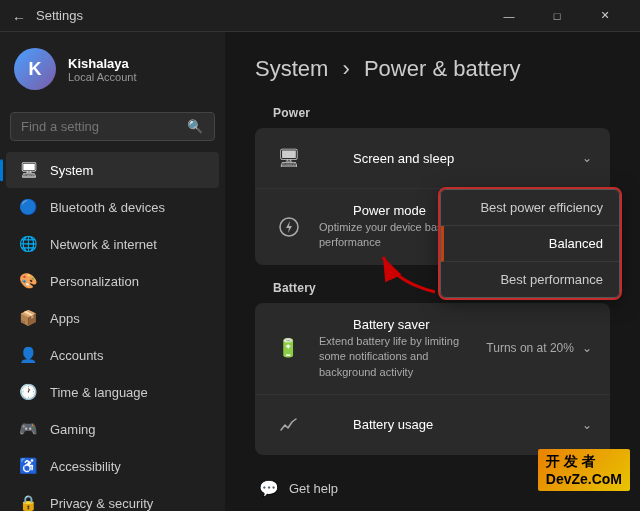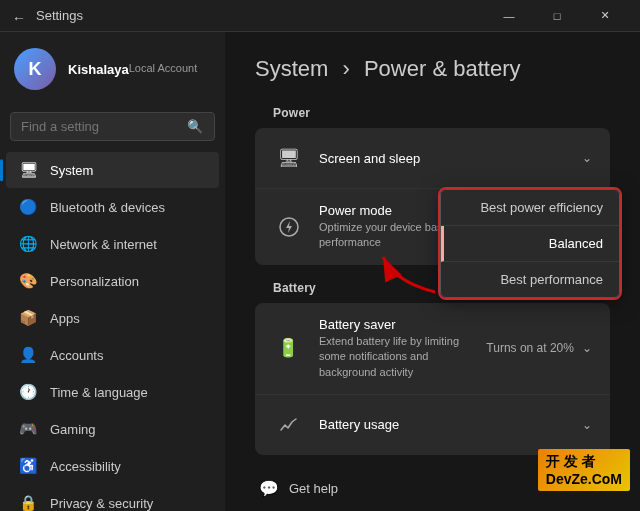--- a/index.html
+++ b/index.html
@@ -80,21 +80,21 @@
       border-radius: 50%;
       background: linear-gradient(135deg, #4a9eff, #7b5ea7);
       display: flex;
       align-items: center;
       justify-content: center;
       font-size: 18px;
       font-weight: bold;
       color: #fff;
       flex-shrink: 0;
     }
-    .user-info { display: flex; }
+    .user-info { display: flex; flex-direction: column; }
     .user-name { font-size: 13px; font-weight: 600; }
     .user-type { font-size: 11px; color: #999; }
 
     
     .search-box {
       margin: 6px 10px 10px;
       display: flex;
       align-items: center;
       background: #2d2d2d;
       border: 1px solid #444;
@@ -201,21 +201,21 @@
       display: flex;
       align-items: center;
       justify-content: center;
       margin-right: 14px;
       flex-shrink: 0;
       font-size: 18px;
       color: #ccc;
     }
 
     .row-text { flex: 1; }
-    .row-title { font-size: 13px; color: #fff; }
+    .row-title { font-size: 13px; color: #fff; margin-left: 34px; }
     .row-desc { font-size: 11px; color: #aaa; margin-top: 2px; line-height: 1.4; }
 
     .row-action {
       display: flex;
       align-items: center;
       gap: 8px;
       color: #ccc;
       font-size: 12px;
     }
     .chevron { font-size: 12px; color: #aaa; }
@@ -237,21 +237,21 @@
     .popup-option {
       padding: 10px 16px;
       font-size: 13px;
       color: #ccc;
       cursor: pointer;
       border-bottom: 1px solid #3a3a3a;
     }
     .popup-option:last-child { border-bottom: none; }
     .popup-option.selected {
       color: #fff;
-      border-left: 3px solid #fca5a5;
+      border-left: 3px solid #c2410c;
       padding-left: 13px;
     }
 
     .bottom-links {
       margin-top: 16px;
       display: flex;
       flex-direction: column;
       gap: 4px;
     }
     .bottom-link {

